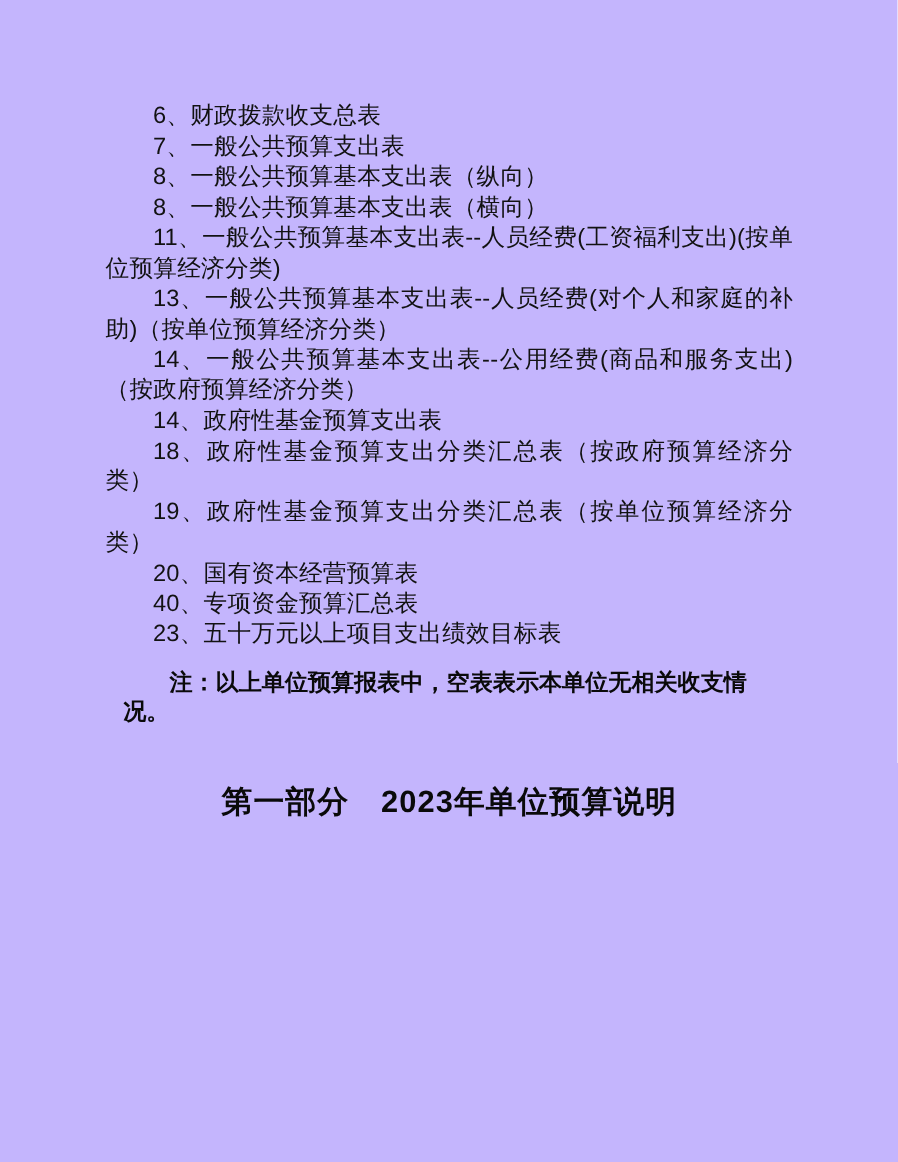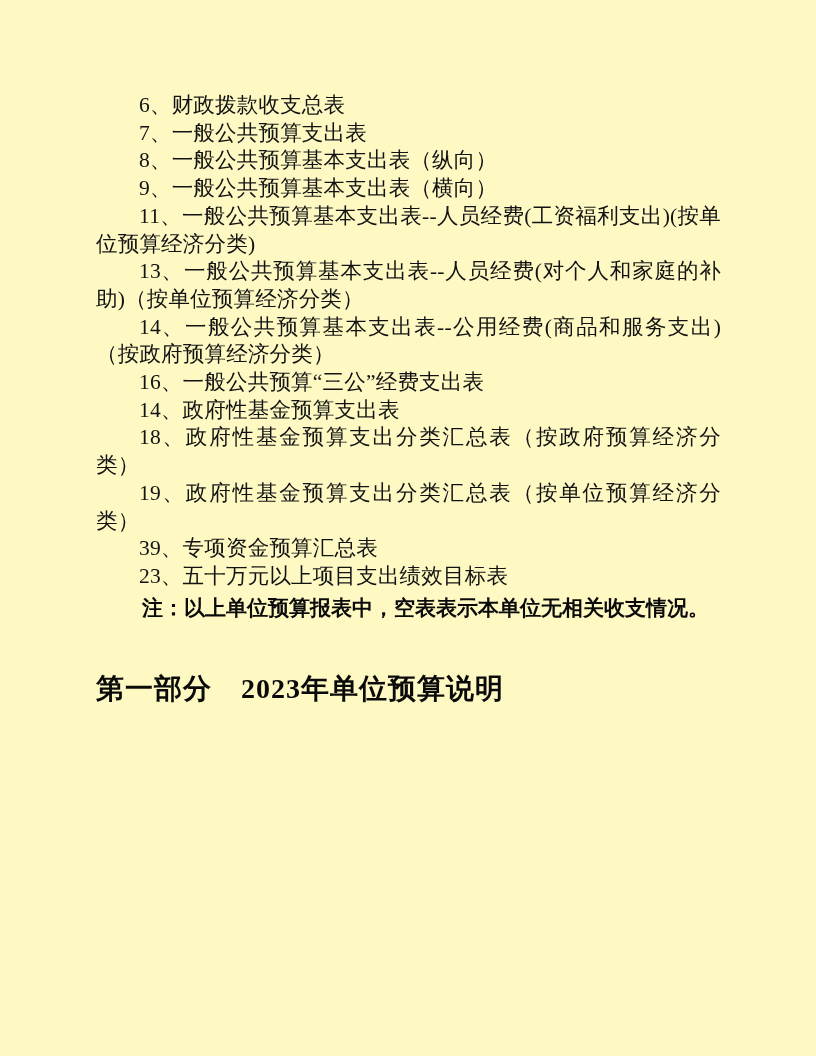--- a/index.html
+++ b/index.html
@@ -4,77 +4,77 @@
 <style>
   html, body {
     margin: 0;
     padding: 0;
     background: #ffffff;
   }
   .page {
     position: relative;
     width: 816px;
     height: 1056px;
-    background: #fef9c3;
+    background: #c4b5fd;
     overflow: hidden;
-    font-family: Liberation Serif, serif;
+    font-family: Liberation Sans, sans-serif;
     color: #121212;
   }
   .content {
     position: absolute;
     left: 96px;
     top: 92px;
     width: 625px;
   }
   .table-list p {
     margin: 0;
     padding: 0;
     font-size: 21.5px;
     line-height: 27.7px;
     text-indent: 2em;
     text-align: justify;
     letter-spacing: 0.2px;
     color: #121212;
   }
   .note {
-    margin: 4px;
+    margin: 16px;
     padding: 0;
     font-size: 21px;
     line-height: 27.7px;
     text-indent: 2em;
     font-weight: bold;
     color: #0a0a0a;
   }
   .section-heading {
     margin: 48px 0 0 0;
     padding: 0;
     font-size: 28px;
     line-height: 38px;
     font-weight: bold;
-    text-align: left;
+    text-align: center;
     color: #0a0a0a;
     letter-spacing: 1px;
   }
 </style>
 </head>
 <body>
 
 <div class="page">
   <div class="content">
     <div class="table-list">
       <p>6、财政拨款收支总表</p>
       <p>7、一般公共预算支出表</p>
       <p>8、一般公共预算基本支出表（纵向）</p>
-      <p>9、一般公共预算基本支出表（横向）</p>
+      <p>8、一般公共预算基本支出表（横向）</p>
       <p>11、一般公共预算基本支出表--人员经费(工资福利支出)(按单位预算经济分类)</p>
       <p>13、一般公共预算基本支出表--人员经费(对个人和家庭的补助)（按单位预算经济分类）</p>
       <p>14、一般公共预算基本支出表--公用经费(商品和服务支出)（按政府预算经济分类）</p>
-      <p>16、一般公共预算“三公”经费支出表</p>
       <p>14、政府性基金预算支出表</p>
       <p>18、政府性基金预算支出分类汇总表（按政府预算经济分类）</p>
       <p>19、政府性基金预算支出分类汇总表（按单位预算经济分类）</p>
-      <p>39、专项资金预算汇总表</p>
+      <p>20、国有资本经营预算表</p>
+      <p>40、专项资金预算汇总表</p>
       <p>23、五十万元以上项目支出绩效目标表</p>
     </div>
     <p class="note">注：以上单位预算报表中，空表表示本单位无相关收支情况。</p>
     <h1 class="section-heading">第一部分　2023年单位预算说明</h1>
   </div>
 </div>
 
 </body></html>

